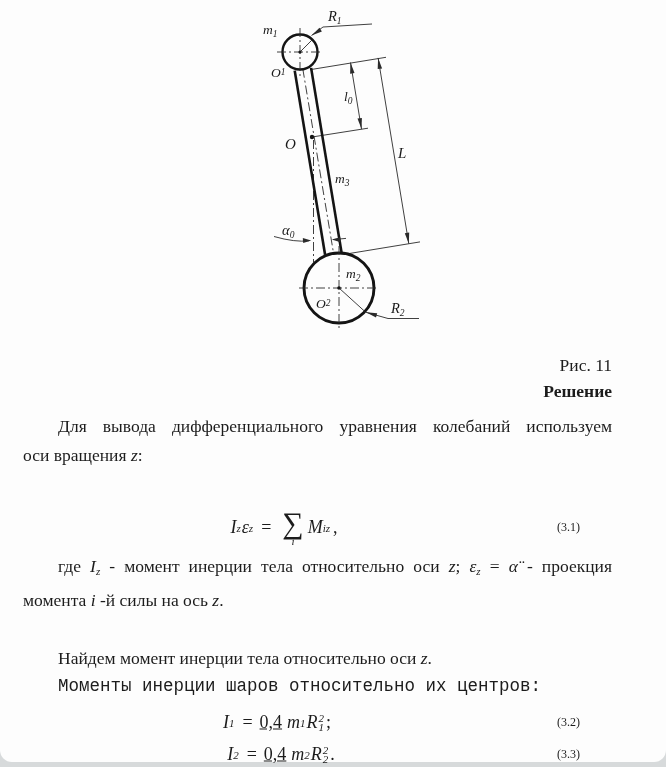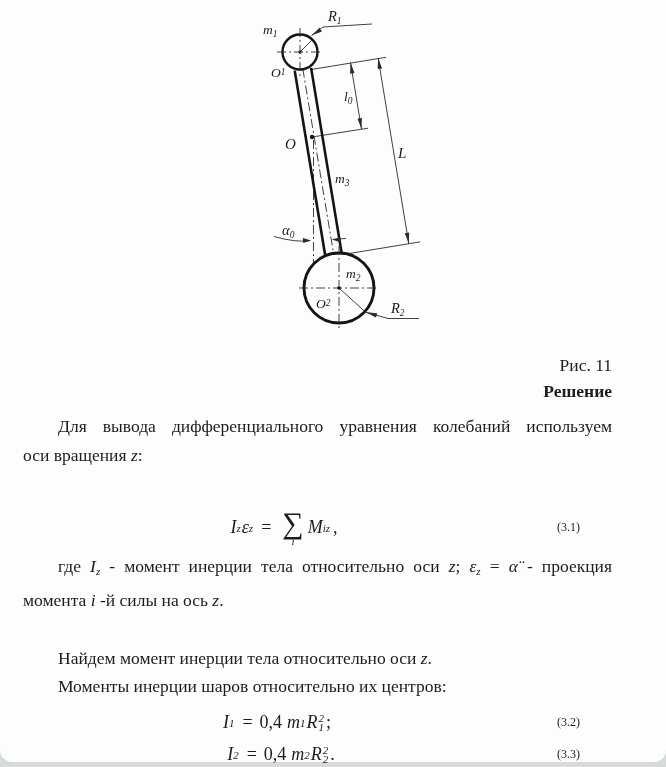--- a/index.html
+++ b/index.html
@@ -33,21 +33,21 @@
   .it{font-style:italic;}
   .psub{font-size:11px;font-style:italic;vertical-align:-3px;letter-spacing:0;}
 
   
   .eq-row{position:absolute;left:0;width:666px;}
   .eq-center{position:absolute;top:50%;transform:translate(-50%,-50%);
              white-space:nowrap;display:flex;align-items:center;font-size:18px;}
   .eqnum{position:absolute;left:557px;top:50%;transform:translateY(-50%);
          font-size:12px;}
   .rel{margin:0 7px;}
-  .coef{margin-right:5px;}
+  .coef{margin-right:5px;text-decoration:underline;}
   .vsub{font-size:11px;font-style:italic;vertical-align:-4px;margin-right:1px;}
   .sum{display:inline-flex;flex-direction:column;align-items:center;margin:0 4px;}
   .sum-glyph{font-size:30px;line-height:27px;}
   .sum-sub{font-style:italic;font-size:11px;line-height:10px;}
   .ss{display:inline-flex;flex-direction:column;align-items:flex-start;
       font-size:11px;font-style:italic;line-height:9px;vertical-align:-5px;margin-left:1px;}
   .tail{margin-left:2px;}
 </style>
 </head>
 <body>
@@ -158,21 +158,21 @@
       <span class="eqnum">(3.1)</span>
     </div>
 
     <div class="tblock" style="top:552px;">
       <div class="jline indent"><span>где </span><span class="it">I</span><span class="psub">z</span><span> - момент инерции тела относительно оси </span><span class="it">z</span><span>; </span><span class="it">ε</span><span class="psub">z</span><span> = </span><span class="it">α̈</span><span> - проекция</span></div>
       <div class="nline"><span>момента </span><span class="it">i</span><span> -й силы на ось </span><span class="it">z</span><span>.</span></div>
     </div>
 
     <div class="tblock nline indent" style="top:644px;"><span>Найдем момент инерции тела относительно оси </span><span class="it">z</span><span>.</span></div>
 
-    <div class="tblock nline indent" style="top:672px;"><span>Моменты инерции шаров относительно их центров:</span></div>
+    <div class="tblock nline indent" style="top:672px;font-family:Liberation Mono, monospace;"><span>Моменты инерции шаров относительно их центров:</span></div>
 
     <div class="eq-row" style="top:705px;height:34px;">
       <span class="eq-center" style="left:277px;">
           <span class="it">I</span>
           <span class="vsub">1</span>
           <span class="rel">=</span>
           <span class="coef">0,4</span>
           <span class="it">m</span>
           <span class="vsub">1</span>
           <span class="it">R</span>

